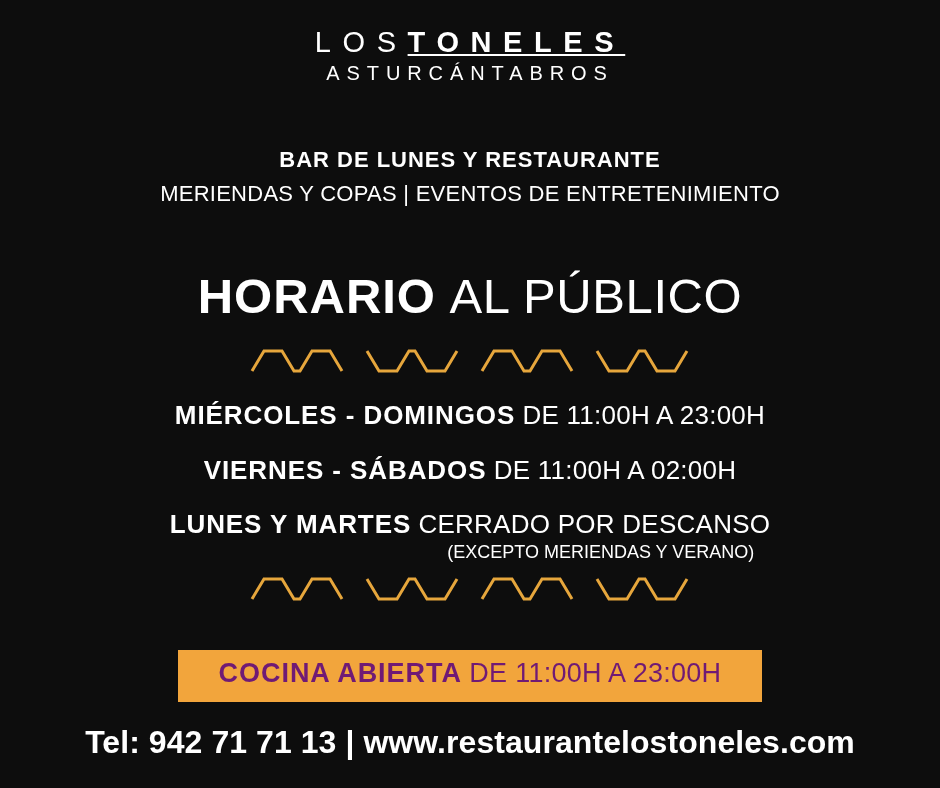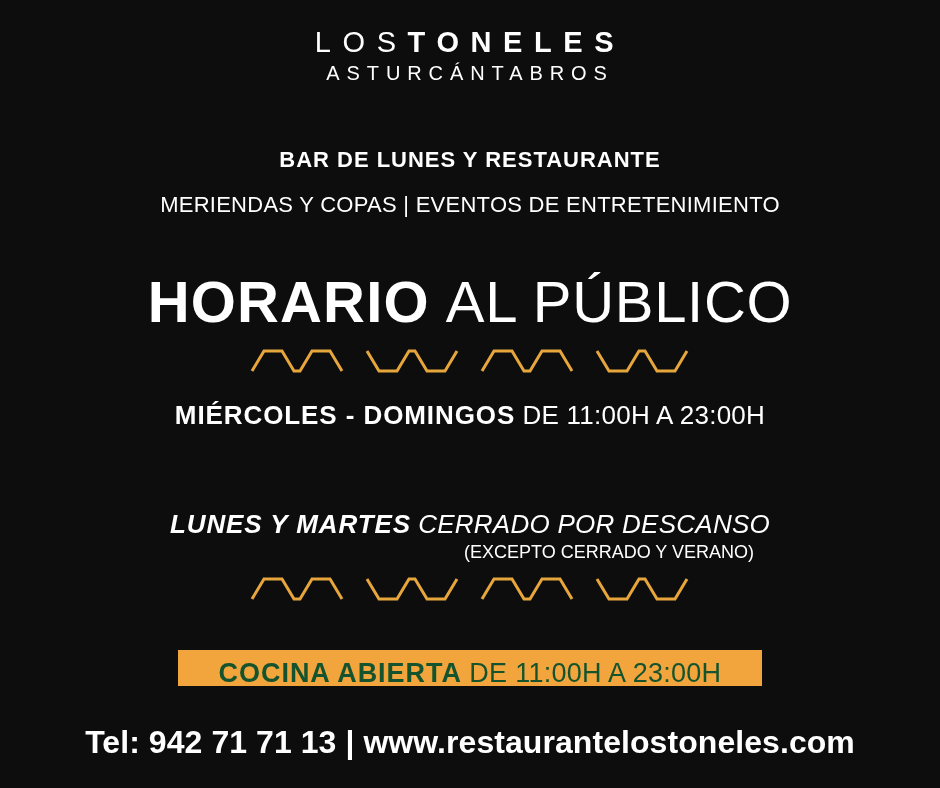--- a/index.html
+++ b/index.html
@@ -10,56 +10,56 @@
     margin:0 auto;
     background:#0D0D0D;
     color:#FFFFFF;
     font-family:"Liberation Sans", sans-serif;
     overflow:hidden;
   }
   .abs { position:absolute; left:0; width:100%; text-align:center; white-space:nowrap; }
 
   
   .logo-line1 { top:26px; font-size:29px; font-weight:400; letter-spacing:0.40em; }
-  .logo-line1 .w-bold { font-weight:700; }
+  .logo-line1 .w-bold { font-weight:700;text-decoration:underline; }
   .logo-line2 { top:62px; font-size:20px; font-weight:400; letter-spacing:0.345em; }
 
   
   .tagline-1 { top:147px; font-size:22px; font-weight:700; letter-spacing:0.045em; }
-  .tagline-2 { top:192px; font-size:22px; font-weight:400; letter-spacing:0.012em; }
+  .tagline-2 { top:181px; font-size:22px; font-weight:400; letter-spacing:0.012em; }
 
   
-  .headline { top:268px; font-size:58px; }
+  .headline { top:268px; font-size:49px; }
   .headline .h-bold  { font-weight:700; letter-spacing:0.02em; }
   .headline .h-light { font-weight:400; letter-spacing:0.012em; }
 
   
   .divider { top:347px; line-height:0; }
   .divider.second { top:575px; }
   .divider svg { display:inline-block; }
 
   
   .sched-row { font-size:26px; line-height:30px; }
   .sched-row .days  { font-weight:700; letter-spacing:0.035em; }
   .sched-row .hours { font-weight:400; letter-spacing:0.01em; }
   .row-0 { top:400px;text-align:center; }
   .row-1 { top:455px; }
   .row-2 { top:509px; }
   .row-inner { display:inline-block; text-align:right; }
-  .row-main { text-align:left;font-style:italic; }
+  .row-main { text-align:left; }
   .row-note { font-size:18px; font-weight:400; line-height:22px;
               padding-right:16px; margin-top:2px; }
   .row-note:empty { display:none; }
 
   
   .kitchen-banner {
     position:absolute; top:650px; left:50%; transform:translateX(-50%);
-    width:584px; height:36px; line-height:46px;
+    width:584px; height:52px; line-height:46px;
     text-align:center; white-space:nowrap;
-    font-size:27px; color:#14532d;
+    font-size:27px; color:#701a75;
   }
   .kitchen-banner .b-bold { font-weight:700; letter-spacing:0.035em; }
   .kitchen-banner .b-reg  { font-weight:400; letter-spacing:0.01em; }
 
   
   .footer { top:724px; font-size:32px; font-weight:700; letter-spacing:0.002em; }
 </style>
 </head>
 <body>
 
@@ -79,25 +79,26 @@
         <path d="M2 24 L14 4 L32 4 L44 24 L50 24 L62 4 L80 4 L92 24" transform="translate(0 0)"></path>
         <path d="M2 4 L14 24 L32 24 L44 4 L50 4 L62 24 L80 24 L92 4" transform="translate(115 0)"></path>
         <path d="M2 24 L14 4 L32 4 L44 24 L50 24 L62 4 L80 4 L92 24" transform="translate(230 0)"></path>
         <path d="M2 4 L14 24 L32 24 L44 4 L50 4 L62 24 L80 24 L92 4" transform="translate(345 0)"></path>
       </g>
     </svg>
   </div>
 
   <div class="abs sched-row row-0"><span class="days">MIÉRCOLES - DOMINGOS</span> <span class="hours">DE 11:00H A 23:00H</span></div>
 
+  <div class="abs sched-row row-1"><span class="days">VIERNES - SÁBADOS</span> <span class="hours">DE 11:00H A 02:00H</span></div>
 
   <div class="abs sched-row row-2">
     <div class="row-inner">
       <div class="row-main"><span class="days">LUNES Y MARTES</span> <span class="hours">CERRADO POR DESCANSO</span></div>
-      <div class="row-note">(EXCEPTO CERRADO Y VERANO)</div>
+      <div class="row-note">(EXCEPTO MERIENDAS Y VERANO)</div>
     </div>
   </div>
 
   <div class="abs divider second">
     <svg width="440" height="28" viewBox="0 0 440 28" fill="none">
       <g class="div-stroke" stroke="#E6A63C" stroke-width="3" fill="none" stroke-linejoin="miter">
         <path d="M2 24 L14 4 L32 4 L44 24 L50 24 L62 4 L80 4 L92 24" transform="translate(0 0)"></path>
         <path d="M2 4 L14 24 L32 24 L44 4 L50 4 L62 24 L80 24 L92 4" transform="translate(115 0)"></path>
         <path d="M2 24 L14 4 L32 4 L44 24 L50 24 L62 4 L80 4 L92 24" transform="translate(230 0)"></path>
         <path d="M2 4 L14 24 L32 24 L44 4 L50 4 L62 24 L80 24 L92 4" transform="translate(345 0)"></path>

